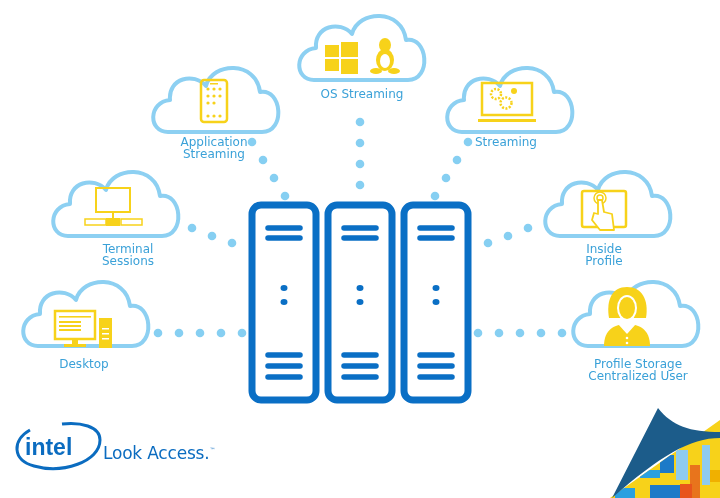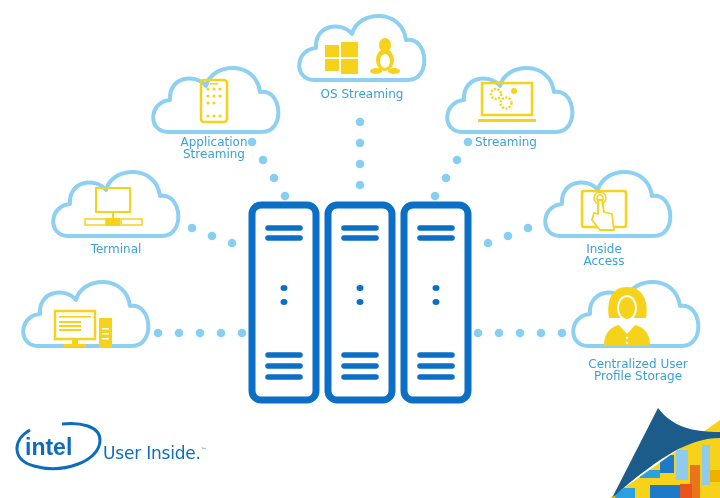--- a/index.html
+++ b/index.html
@@ -201,29 +201,31 @@
 <div class="label" style="left:302px; top:88px;">
   <div>OS Streaming</div>
 </div>
 <div class="label" style="left:154px; top:136px;">
   <div>Application</div>
   <div>Streaming</div>
 </div>
 <div class="label" style="left:446px; top:136px;">
   <div>Streaming</div>
 </div>
-<div class="label" style="left:56px; top:243px;">
+<div class="label" style="left:68px; top:243px;">
   <div>Terminal</div>
+  <div>Sessions</div>
 </div>
 <div class="label" style="left:544px; top:243px;">
   <div>Inside</div>
-  <div>Access</div>
+  <div>Profile</div>
 </div>
 <div class="label" style="left:24px; top:358px;">
+  <div>Desktop</div>
 </div>
 <div class="label" style="left:578px; top:358px;">
+  <div>Profile Storage</div>
   <div>Centralized User</div>
-  <div>Profile Storage</div>
 </div>
 
 <div class="logo-tag">
-  <span>User Inside.</span><sup>™</sup>
+  <span>Look Access.</span><sup>™</sup>
 </div>
 
 </body></html>

